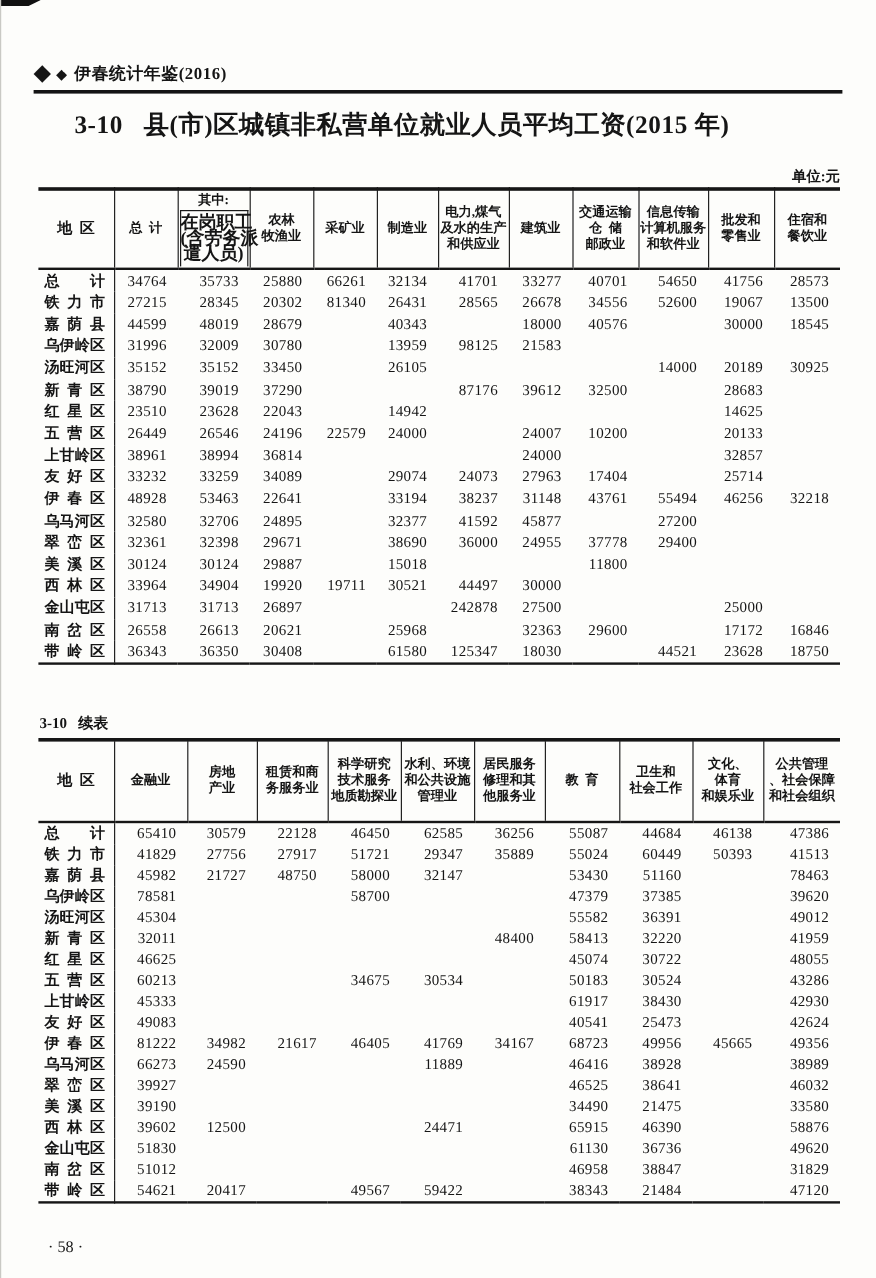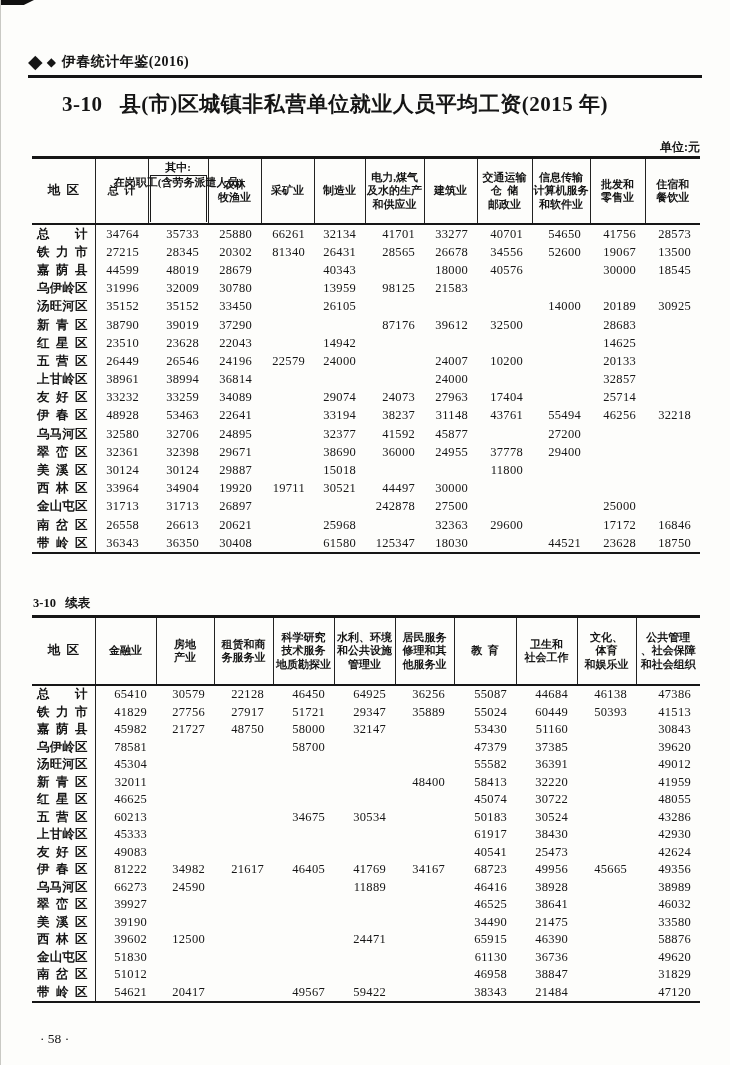--- a/index.html
+++ b/index.html
@@ -53,22 +53,22 @@
   #table1 thead th{height:60px;}
   #table2 thead th{height:62px;}
   .pre{white-space:pre;}
   th.region-h{font-size:12.5px;}
   
   th.qz-cell{padding:0;}
   .qz-top{height:15px;line-height:15px;font-size:11px;}
   .qz-box{
     margin:0 1px;height:46px;
     border:1.5px solid #1a1a1a;border-bottom:none;
-    display:flex;flex-direction:row;justify-content:center;
-    font-size:11px;line-height:13px;
+    display:flex;flex-direction:column;justify-content:center;
+    font-size:15px;line-height:13px;
   }
   tbody td{padding:0;}
   #table1 tbody td{height:18.2px;}
   #table2 tbody td{height:17.5px;}
   td.region{
     font-size:12.5px;font-weight:600;
     border-right:1.5px solid #222;
     padding:0 7px 0 5px;
     text-align:justify;text-align-last:justify;
     overflow:hidden;
@@ -490,21 +490,21 @@
           </th>
         </tr>
       </thead>
     <tbody>
         <tr>
           <td class="region">总计</td>
           <td class="num">65410</td>
           <td class="num">30579</td>
           <td class="num">22128</td>
           <td class="num">46450</td>
-          <td class="num">64925</td>
+          <td class="num">62585</td>
           <td class="num">36256</td>
           <td class="num">55087</td>
           <td class="num">44684</td>
           <td class="num">46138</td>
           <td class="num">47386</td>
         </tr>
         <tr>
           <td class="region">铁力市</td>
           <td class="num">41829</td>
           <td class="num">27756</td>
@@ -521,21 +521,21 @@
           <td class="region">嘉荫县</td>
           <td class="num">45982</td>
           <td class="num">21727</td>
           <td class="num">48750</td>
           <td class="num">58000</td>
           <td class="num">32147</td>
           <td class="num"></td>
           <td class="num">53430</td>
           <td class="num">51160</td>
           <td class="num"></td>
-          <td class="num">30843</td>
+          <td class="num">78463</td>
         </tr>
         <tr>
           <td class="region">乌伊岭区</td>
           <td class="num">78581</td>
           <td class="num"></td>
           <td class="num"></td>
           <td class="num">58700</td>
           <td class="num"></td>
           <td class="num"></td>
           <td class="num">47379</td>

